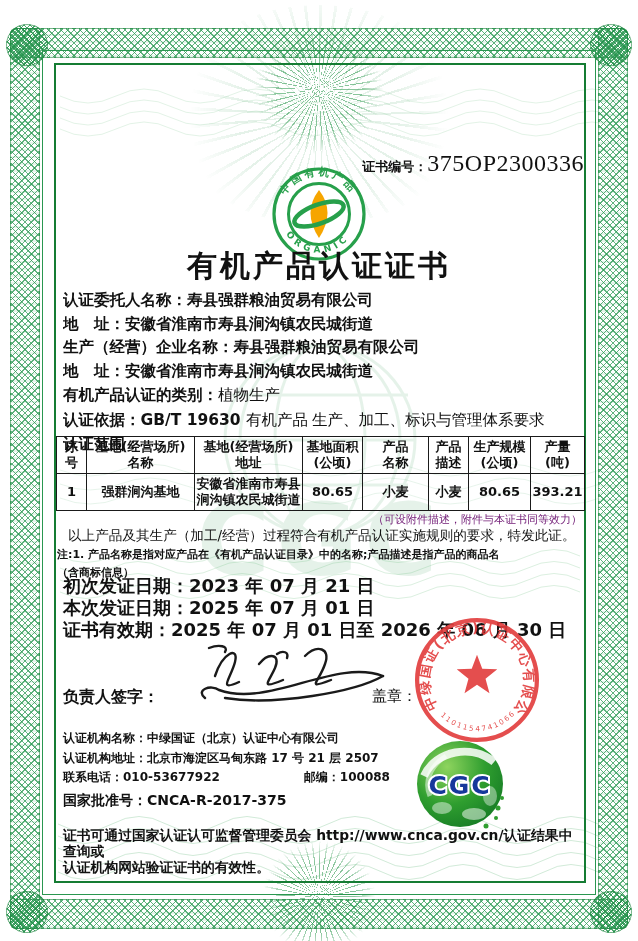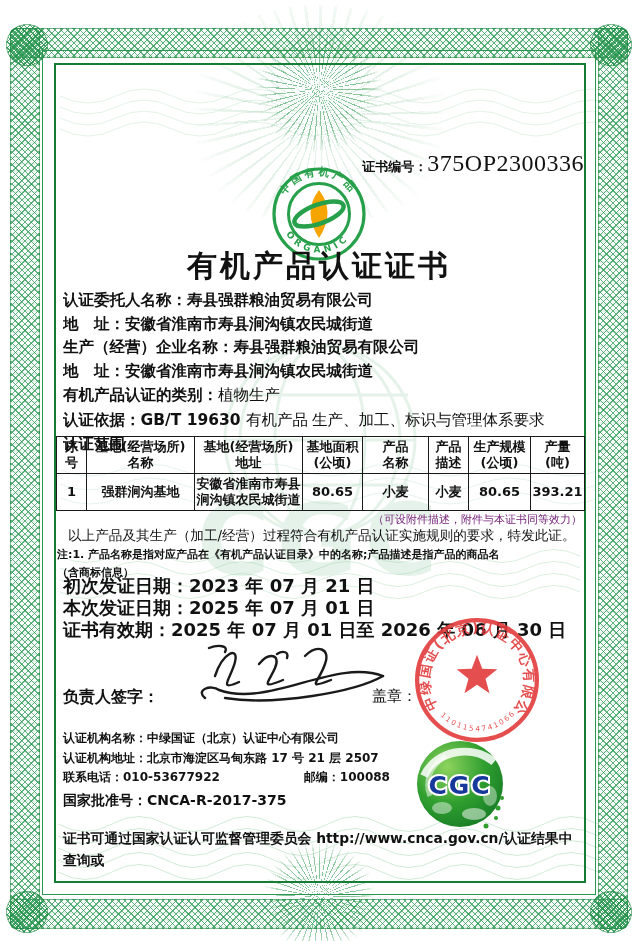--- a/index.html
+++ b/index.html
@@ -57,21 +57,21 @@
   .dates .ln{font-size:18px;font-weight:700;line-height:22px;white-space:nowrap;}
   .siglabel{left:63px;top:687px;font-size:16px;font-weight:700;}
   .stamplabel{left:372px;top:687px;font-size:15px;font-weight:400;}
   .signature{left:185px;top:636px;z-index:4;}
   .seal{left:409px;top:612px;z-index:5;opacity:.9;}
   .cgclogo{left:412px;top:738px;z-index:4;}
   .agency{left:63px;top:729px;}
   .agency .ln{font-size:12px;font-weight:700;line-height:19.5px;white-space:nowrap;}
   .agency .zip{margin-left:84px;}
   .approval{left:63px;top:792px;font-size:14px;font-weight:700;}
-  .footer{left:63px;right:56px;top:827px;font-size:13.8px;font-weight:700;line-height:22px;}
+  .footer{left:63px;right:56px;top:827px;font-size:13.8px;font-weight:700;line-height:16px;}
 </style>
 </head>
 <body>
 
 <div class="page">
 
   <div class="band band-top"></div>
   <div class="band band-bottom"></div>
   <div class="band band-left"></div>
   <div class="band band-right"></div>
@@ -274,15 +274,16 @@
     <div class="ln"><span>认证机构名称：</span><span>中绿国证（北京）认证中心有限公司</span></div>
     <div class="ln"><span>认证机构地址：</span><span>北京市海淀区马甸东路 17 号 21 层 2507</span></div>
     <div class="ln"><span>联系电话：</span><span>010-53677922</span><span class="zip">邮编：</span><span>100088</span></div>
   </div>
   <div class="content-el approval">
     <span>国家批准号：</span><span>CNCA-R-2017-375</span>
   </div>
 
   <div class="content-el footer">
     <div>证书可通过国家认证认可监督管理委员会 http://www.cnca.gov.cn/认证结果中查询或</div>
+    <div>认证机构网站验证证书的有效性。</div>
   </div>
 
 </div>
 
 </body></html>

